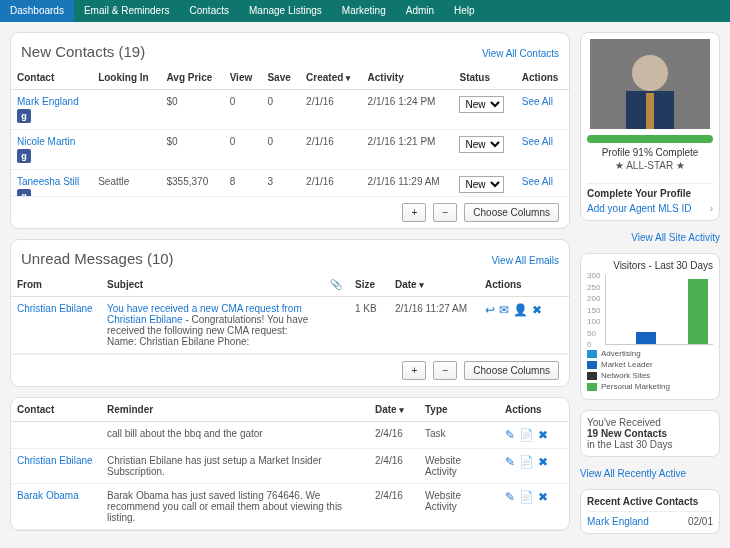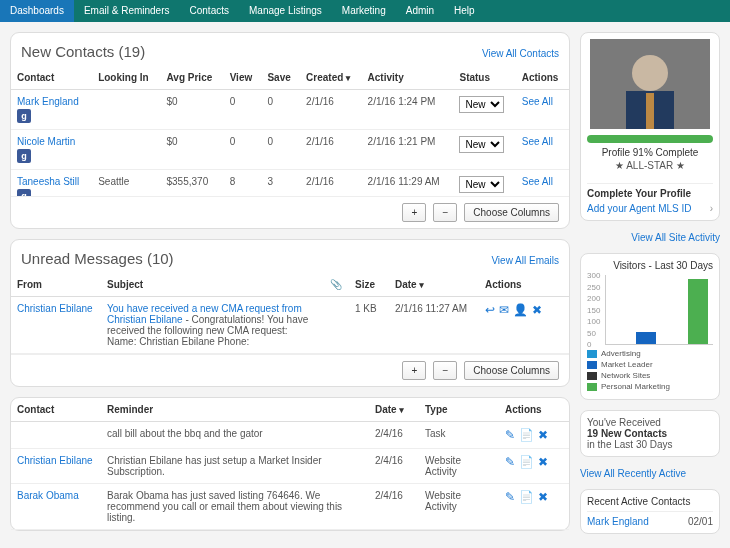--- a/index.html
+++ b/index.html
@@ -252,21 +252,21 @@
 
     <div class="side-card" style="text-align:left">
       <div>You've Received</div>
       <div style="font-weight:bold;color:#333">19 New Contacts</div>
       <div>in the Last 30 Days</div>
     </div>
 
     <div style="text-align:left"><a class="link" style="font-size:10px">View All Recently Active</a></div>
 
     <div class="side-card">
-      <div style="font-weight:normal;color:#333;margin-bottom:4px">Recent Active Contacts</div>
+      <div style="font-weight:bold;color:#333;margin-bottom:4px">Recent Active Contacts</div>
       <div id="recent-body">
           <div style="display: flex; justify-content: space-between; border-top: 1px solid rgb(238, 238, 238); padding-top: 4px;">
             <span class="link">Mark England</span>
             <span>02/01</span>
           </div>
         </div>
     </div>
   </div>
 </div>
 

